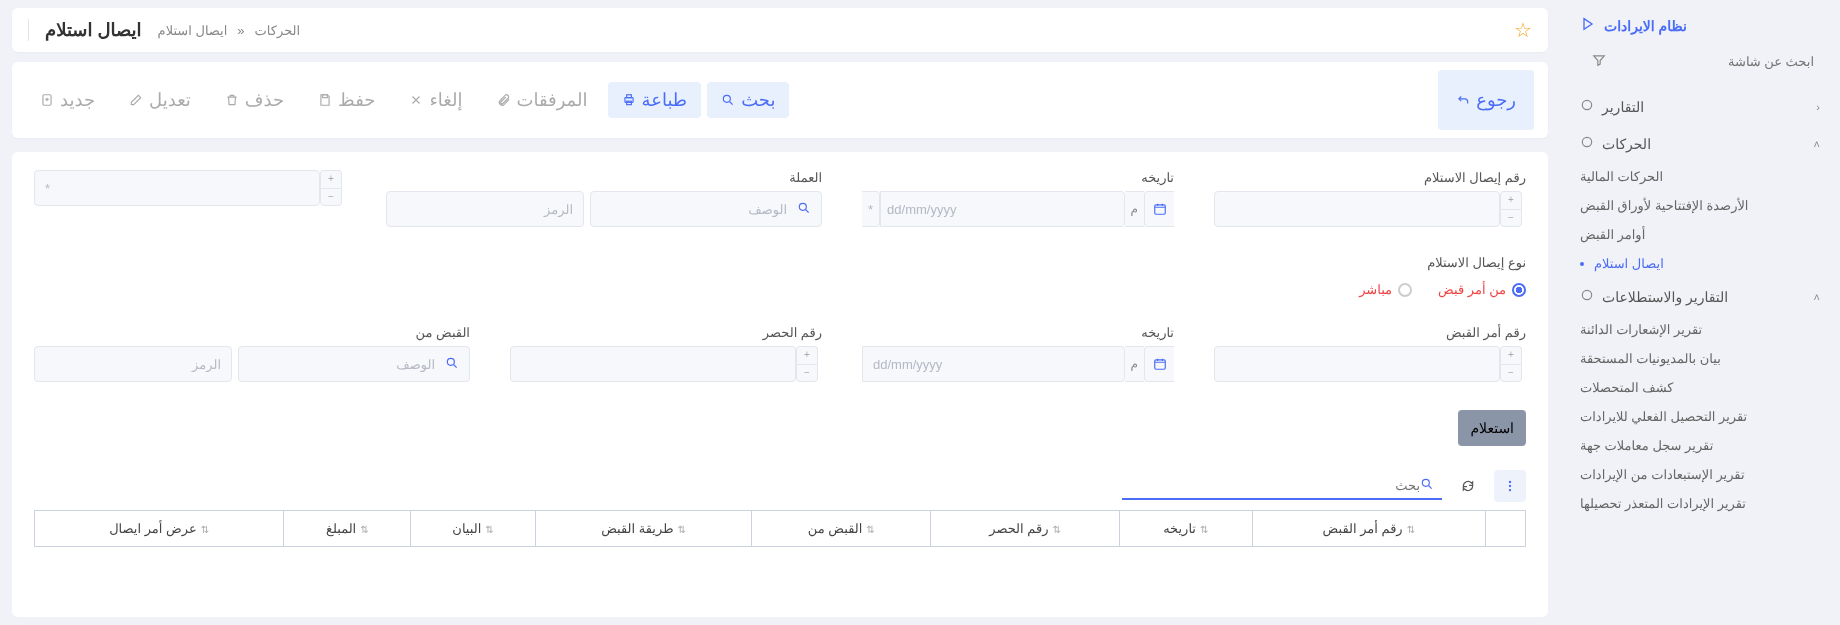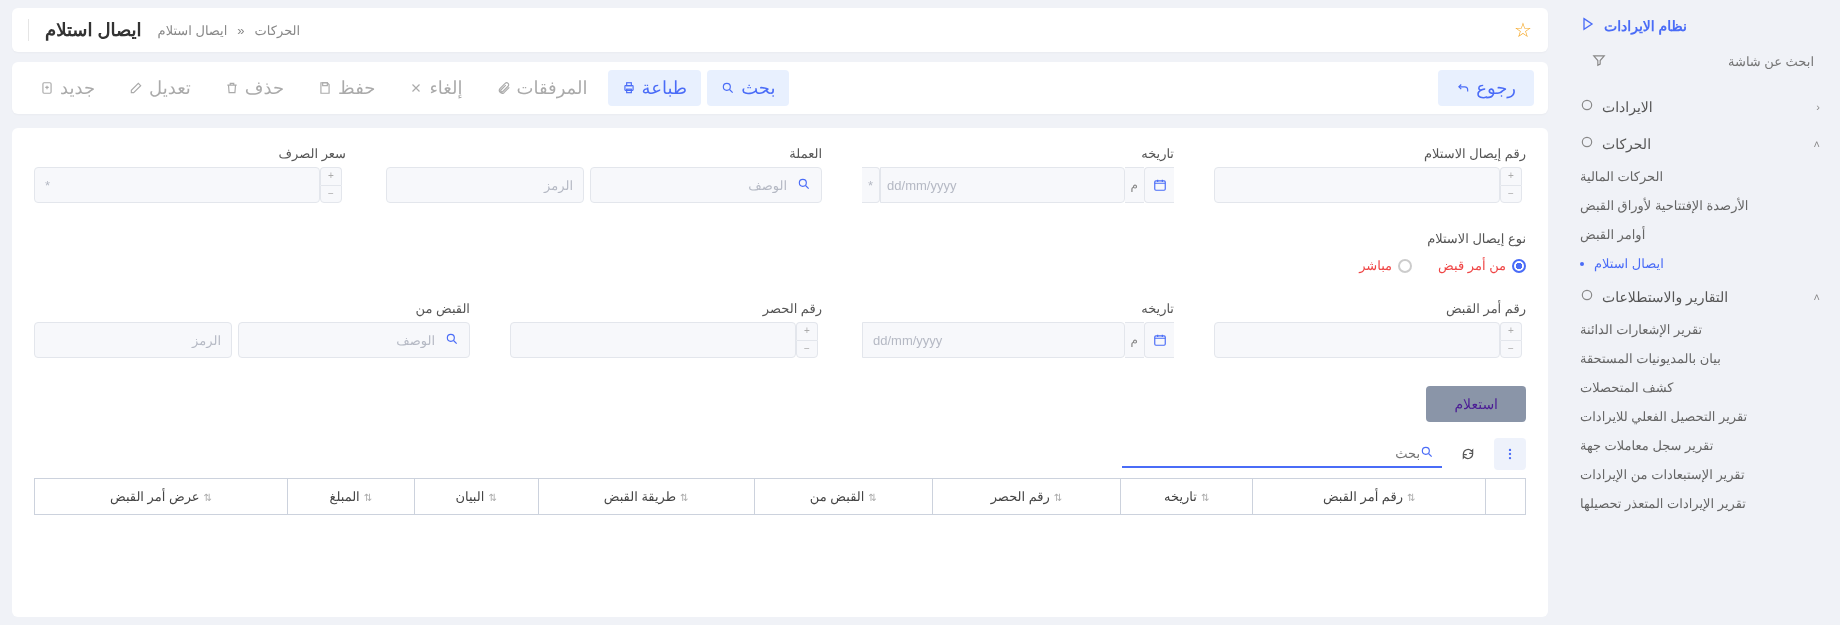--- a/index.html
+++ b/index.html
@@ -170,21 +170,21 @@
   color: #aaa;
   font-size: 18px;
 }
 .tbtn.primary {
   background: #e8f0fe;
   color: #4a6cf7;
 }
 .tbtn.back {
   background: #e8f0fe;
   color: #4a6cf7;
-  padding: 7px 18px;
+  padding: 19px 18px;
 }
 .tbtn svg, .tbtn .icon {
   width: 14px;
   height: 14px;
 }
 
 .form-area {
   background: #fff;
   border-radius: 6px;
   padding: 18px 22px;
@@ -320,27 +320,27 @@
   border: 2px solid #ccc;
   display: inline-block;
 }
 .radio-item.selected .radio-dot {
   border-color: #4a6cf7;
   background: radial-gradient(circle, #4a6cf7 0 45%, #fff 46% 100%);
 }
 
 .query-btn {
   background: #8a95a8;
-  color: #4c1d95;
+  color: #000000;
   border: none;
-  padding: 10px 28px;
+  padding: 10px 12px;
   border-radius: 4px;
   font-size: 14px;
   cursor: pointer;
-  margin-bottom: 16px;
+  margin-bottom: 24px;
 }
 
 .grid-toolbar {
   display: flex;
   align-items: center;
   gap: 10px;
   margin-bottom: 8px;
 }
 .grid-toolbar .icon-btn {
   width: 32px;
@@ -415,21 +415,21 @@
             <path d="M3 5h18l-7 8v6l-4 2v-8z"></path>
           </svg>
       </span>
     </div>
 
     <div id="sidebar-sections">
         <div class="sidebar-section">
           <div class="sidebar-section-title">
             <span class="chevron">‹</span>
             <span class="label-wrap">
-              <span>الايرادات</span>
+              <span>التقارير</span>
               <span><svg width="14" height="14" viewBox="0 0 24 24" fill="none" stroke="#888" stroke-width="2">
                   <circle cx="12" cy="12" r="8"></circle>
                 </svg></span>
             </span>
           </div>
         </div>
         <div class="sidebar-section">
           <div class="sidebar-section-title">
             <span class="chevron">˄</span>
             <span class="label-wrap">
@@ -605,21 +605,20 @@
                     <circle cx="10" cy="10" r="6"></circle>
                     <path d="M20 20l-5-5"></path>
                   </svg>
               </span>
               <input type="text" style="text-align: right;" placeholder="الوصف">
             </div>
             <input class="code" type="text" style="text-align: right;" placeholder="الرمز">
           </div>
         </div>
         <div class="form-col">
-          <label class="form-label">سعر الصرف</label>
           <div class="input-wrap">
             <div class="spinner">
               <button>+</button>
               <button>−</button>
             </div>
             <input type="text" placeholder="*" style="">
           </div>
         </div>
       </div>
 
@@ -729,19 +728,19 @@
         <thead>
           <tr id="grid-header-row">
             <th class="rownum"></th>
           <th><span class="sort">⇅</span><span>رقم أمر القبض</span></th>
               <th><span class="sort">⇅</span><span>تاريخه</span></th>
               <th><span class="sort">⇅</span><span>رقم الحصر</span></th>
               <th><span class="sort">⇅</span><span>القبض من</span></th>
               <th><span class="sort">⇅</span><span>طريقة القبض</span></th>
               <th><span class="sort">⇅</span><span>البيان</span></th>
               <th><span class="sort">⇅</span><span>المبلغ</span></th>
-              <th><span class="sort">⇅</span><span>عرض أمر القبض</span></th>
+              <th><span class="sort">⇅</span><span>عرض أمر ايصال</span></th>
             </tr>
         </thead>
       </table>
     </div>
   </div>
 </div>
 
 </body></html>

